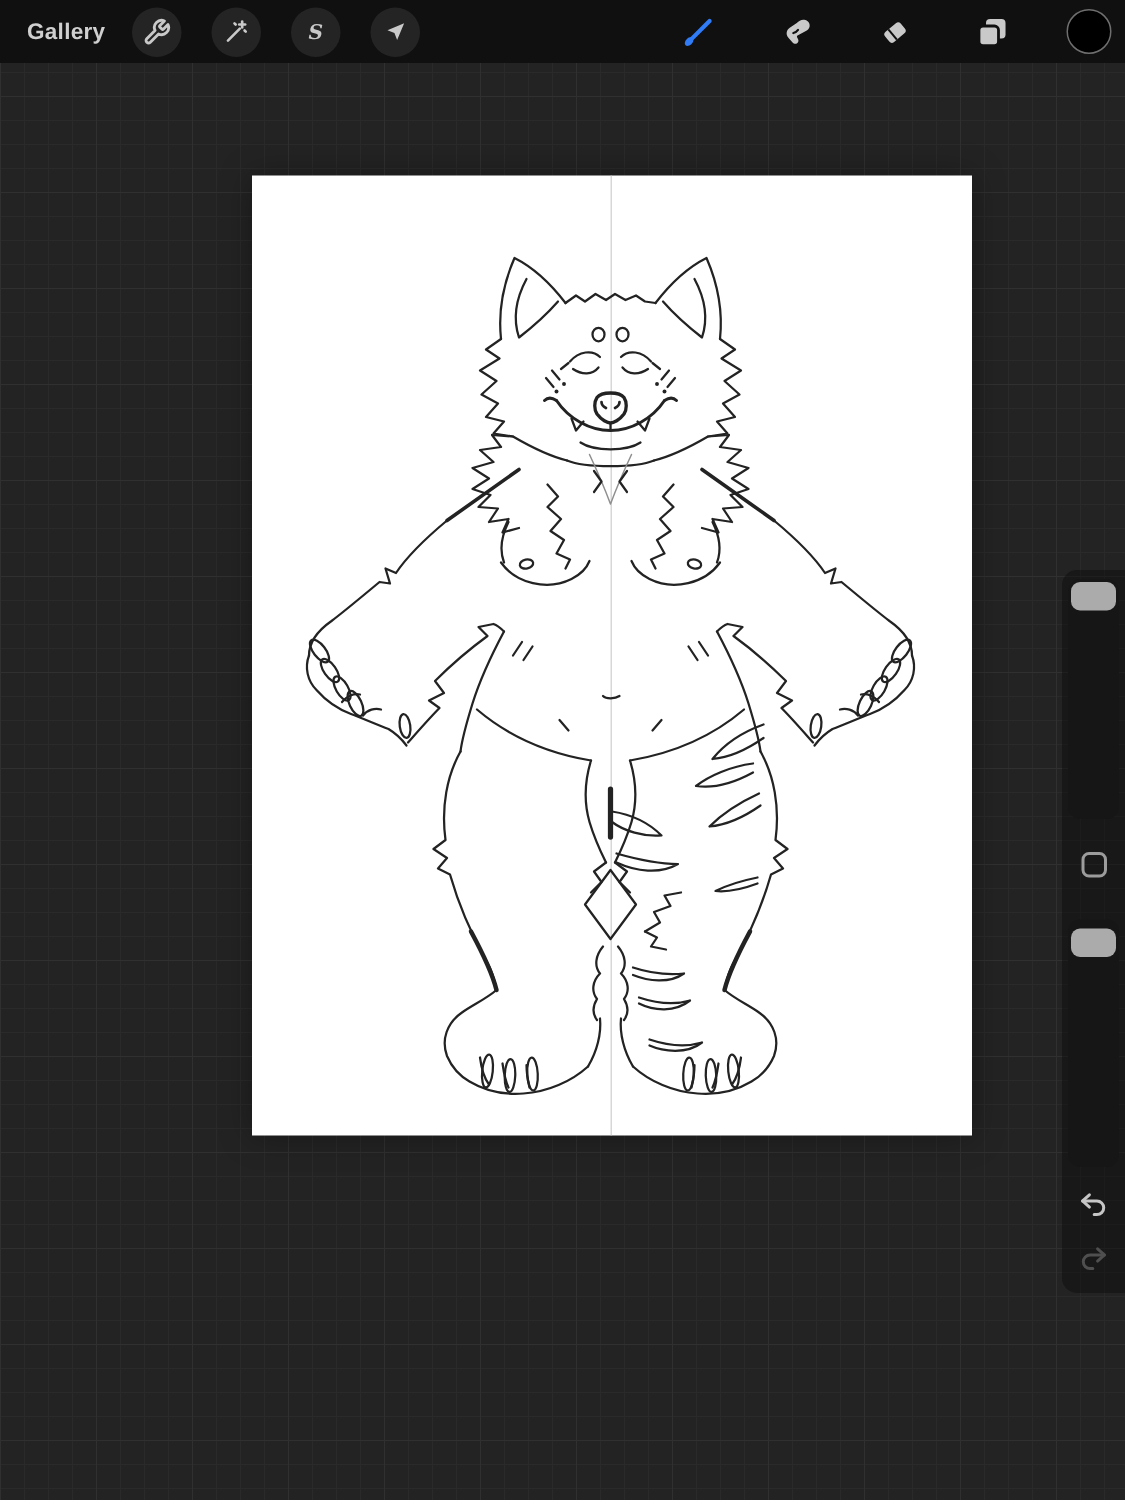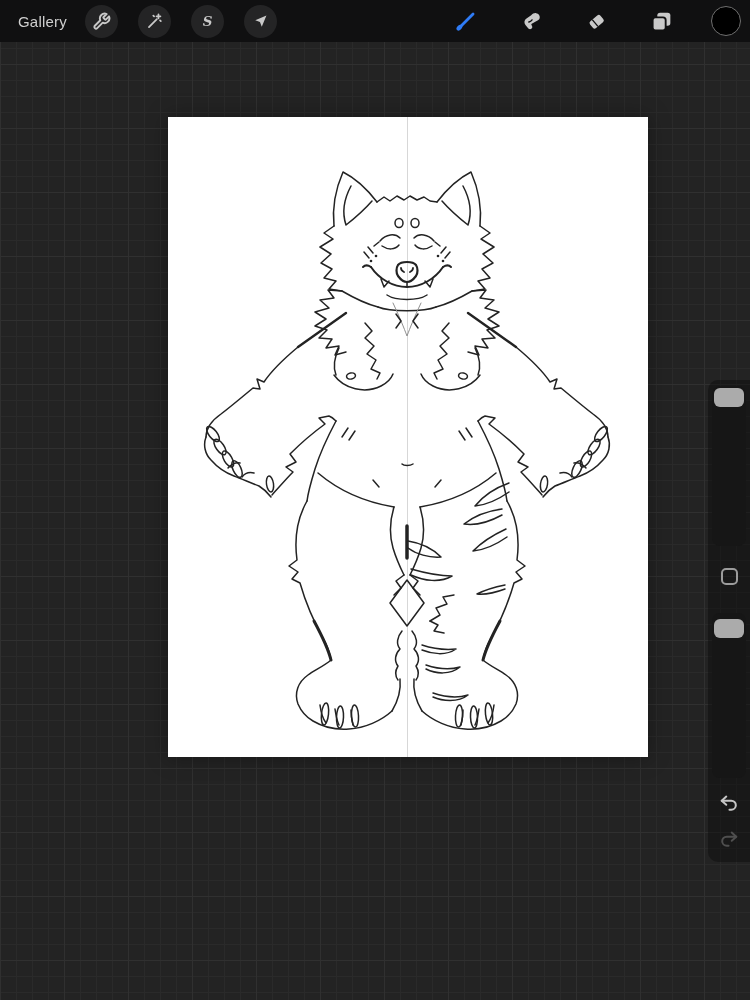--- a/index.html
+++ b/index.html
@@ -8,21 +8,21 @@
     background-color:#232323;
     background-image:
       linear-gradient(#303030 1px, transparent 1px),
       linear-gradient(90deg,#303030 1px, transparent 1px),
       linear-gradient(#2a2a2a 1px, transparent 1px),
       linear-gradient(90deg,#2a2a2a 1px, transparent 1px);
     background-size:64px 64px,64px 64px,16px 16px,16px 16px;}
   
   .topbar{position:absolute;top:0;left:0;right:0;height:42px;background:#101011;
     display:flex;align-items:center;padding:0 6px 0 18px;z-index:10;}
-  .gallery{color:#cfcfcf;font-size:15px;font-weight:400;letter-spacing:.2px;margin-right:18px;cursor:default;}
+  .gallery{color:#cfcfcf;font-size:15px;font-weight:700;letter-spacing:.2px;margin-right:18px;cursor:default;}
   .lgroup{display:flex;align-items:center;gap:20px;}
   .circle-btn{width:33px;height:33px;border-radius:50%;background:#242425;
     display:flex;align-items:center;justify-content:center;}
   .rgroup{margin-left:auto;display:flex;align-items:center;gap:33px;padding-right:2px;}
   .flat-btn{width:32px;height:32px;display:flex;align-items:center;justify-content:center;}
   .swatch{width:30px;height:30px;border-radius:50%;background:#000;border:1.5px solid #6f6f6f;box-sizing:border-box;}
   .topbar svg{display:block;}
   
   .canvas{position:absolute;left:168px;top:117px;width:480px;height:640px;background:#ffffff;
     box-shadow:0 0 20px rgba(0,0,0,.35);}

